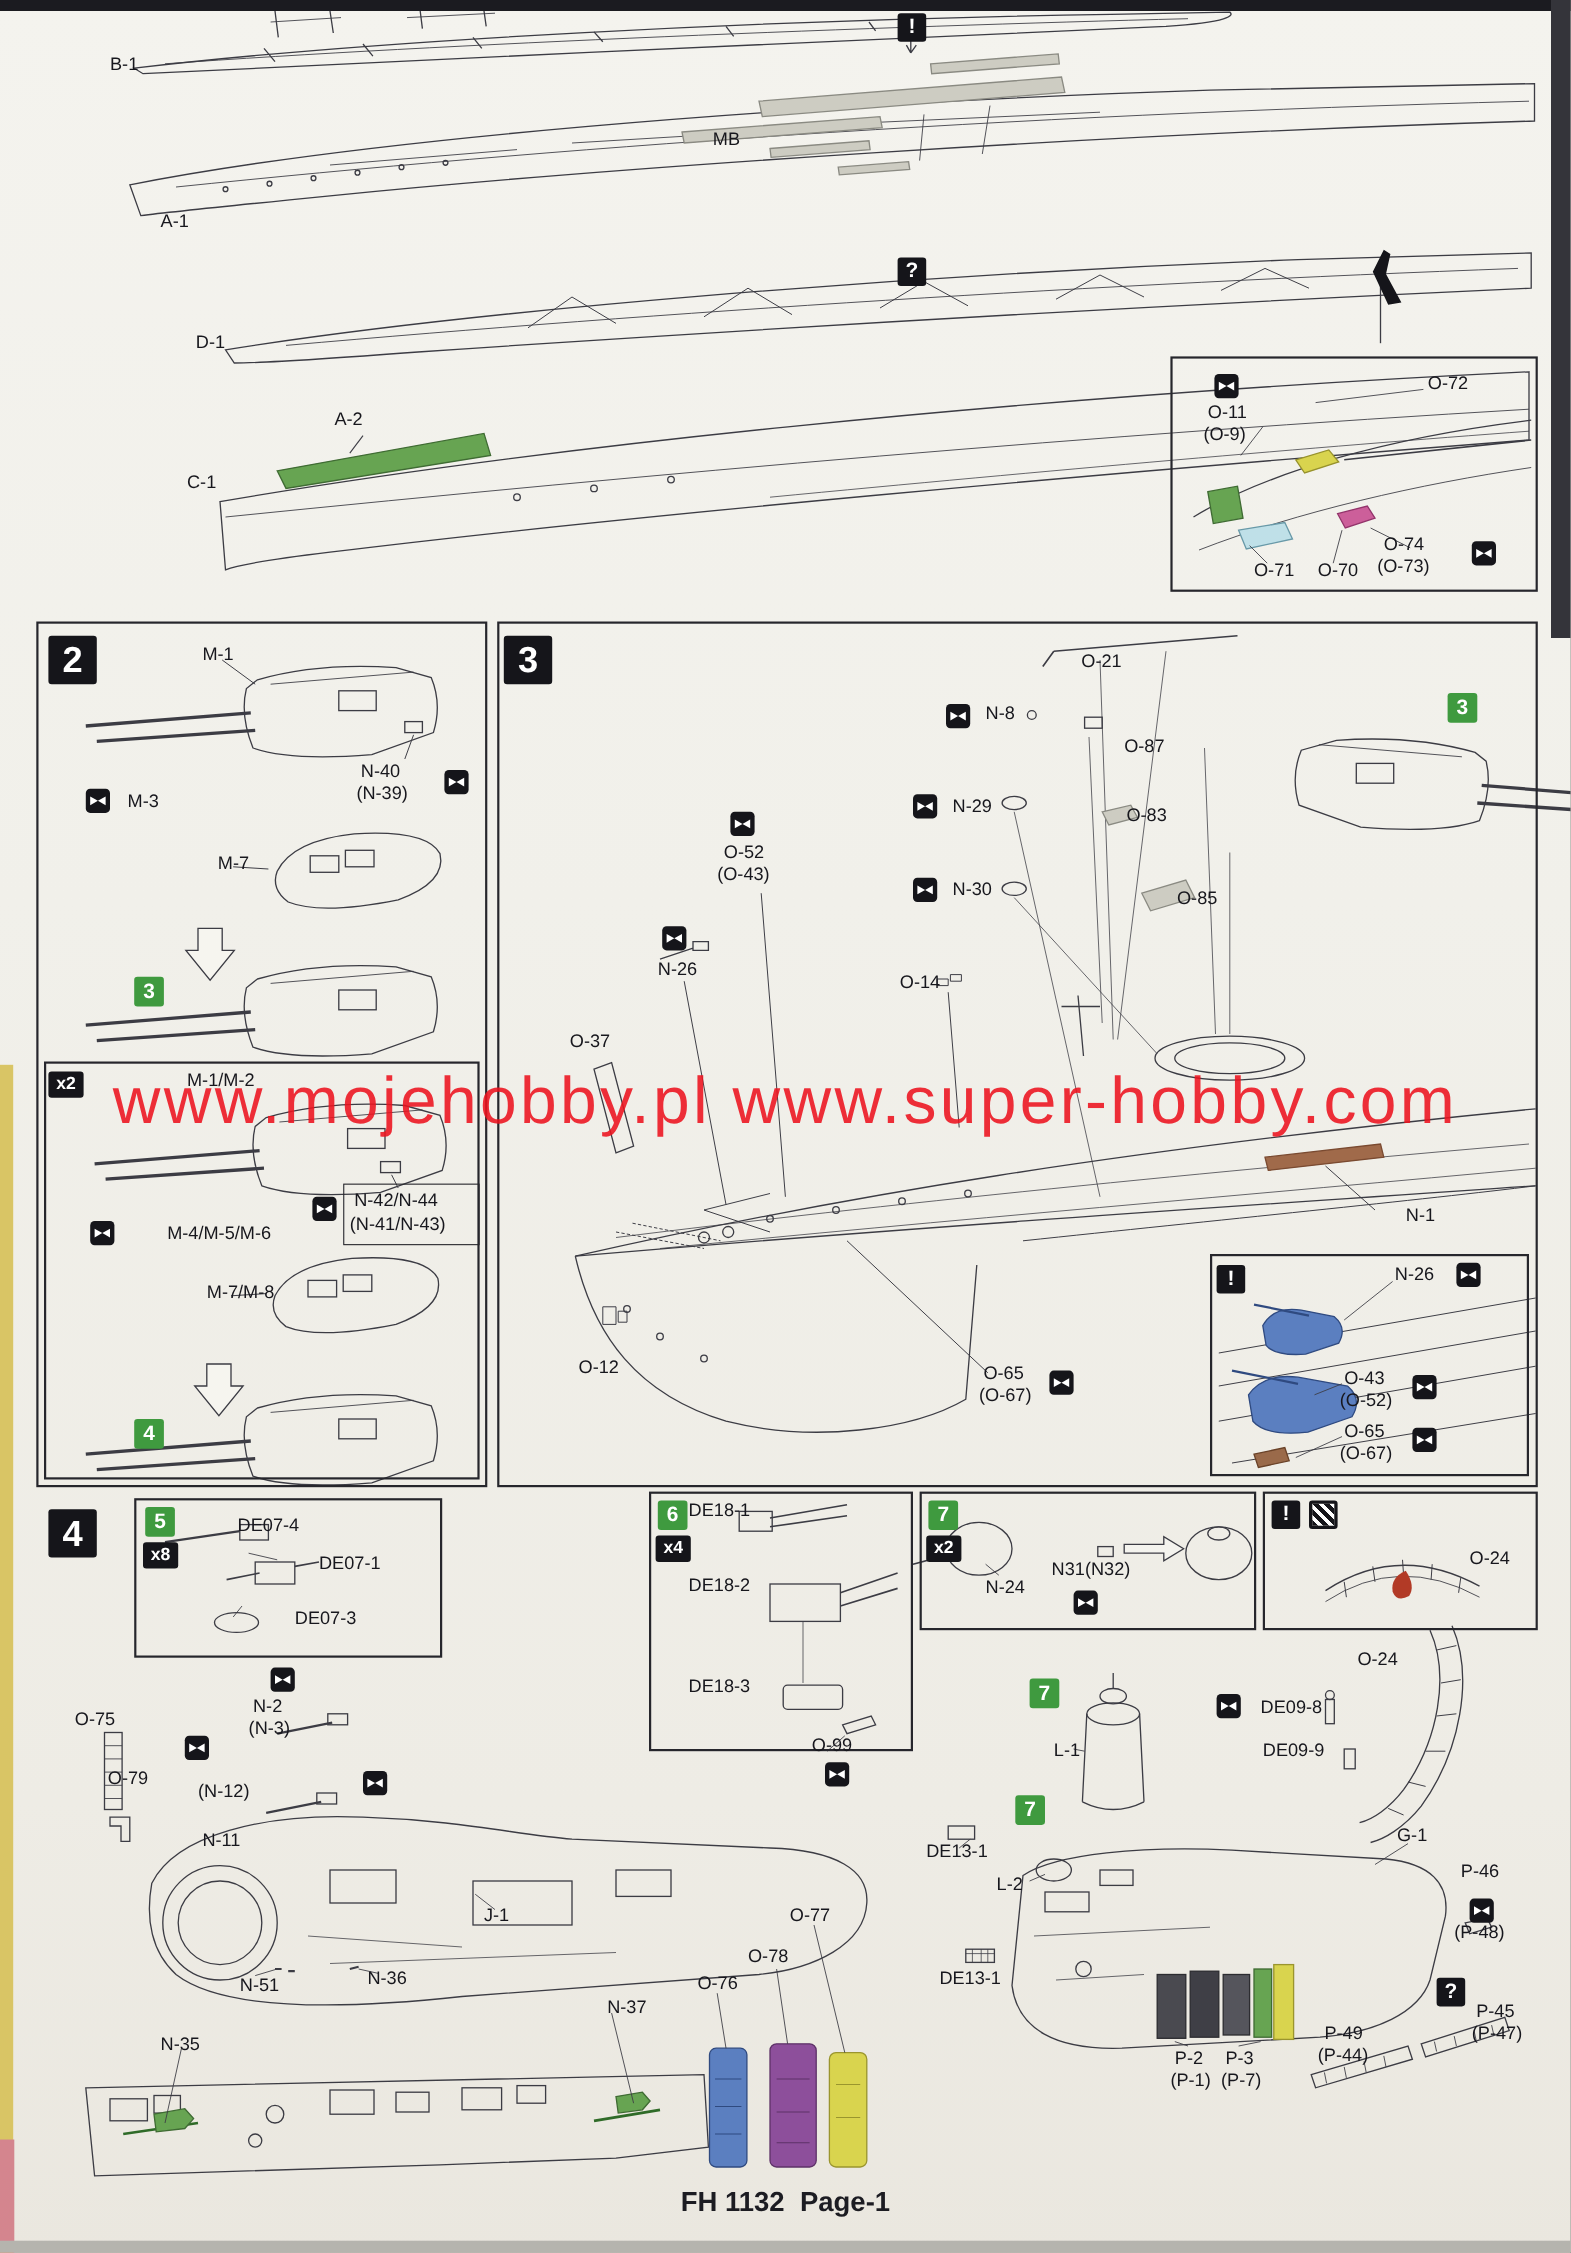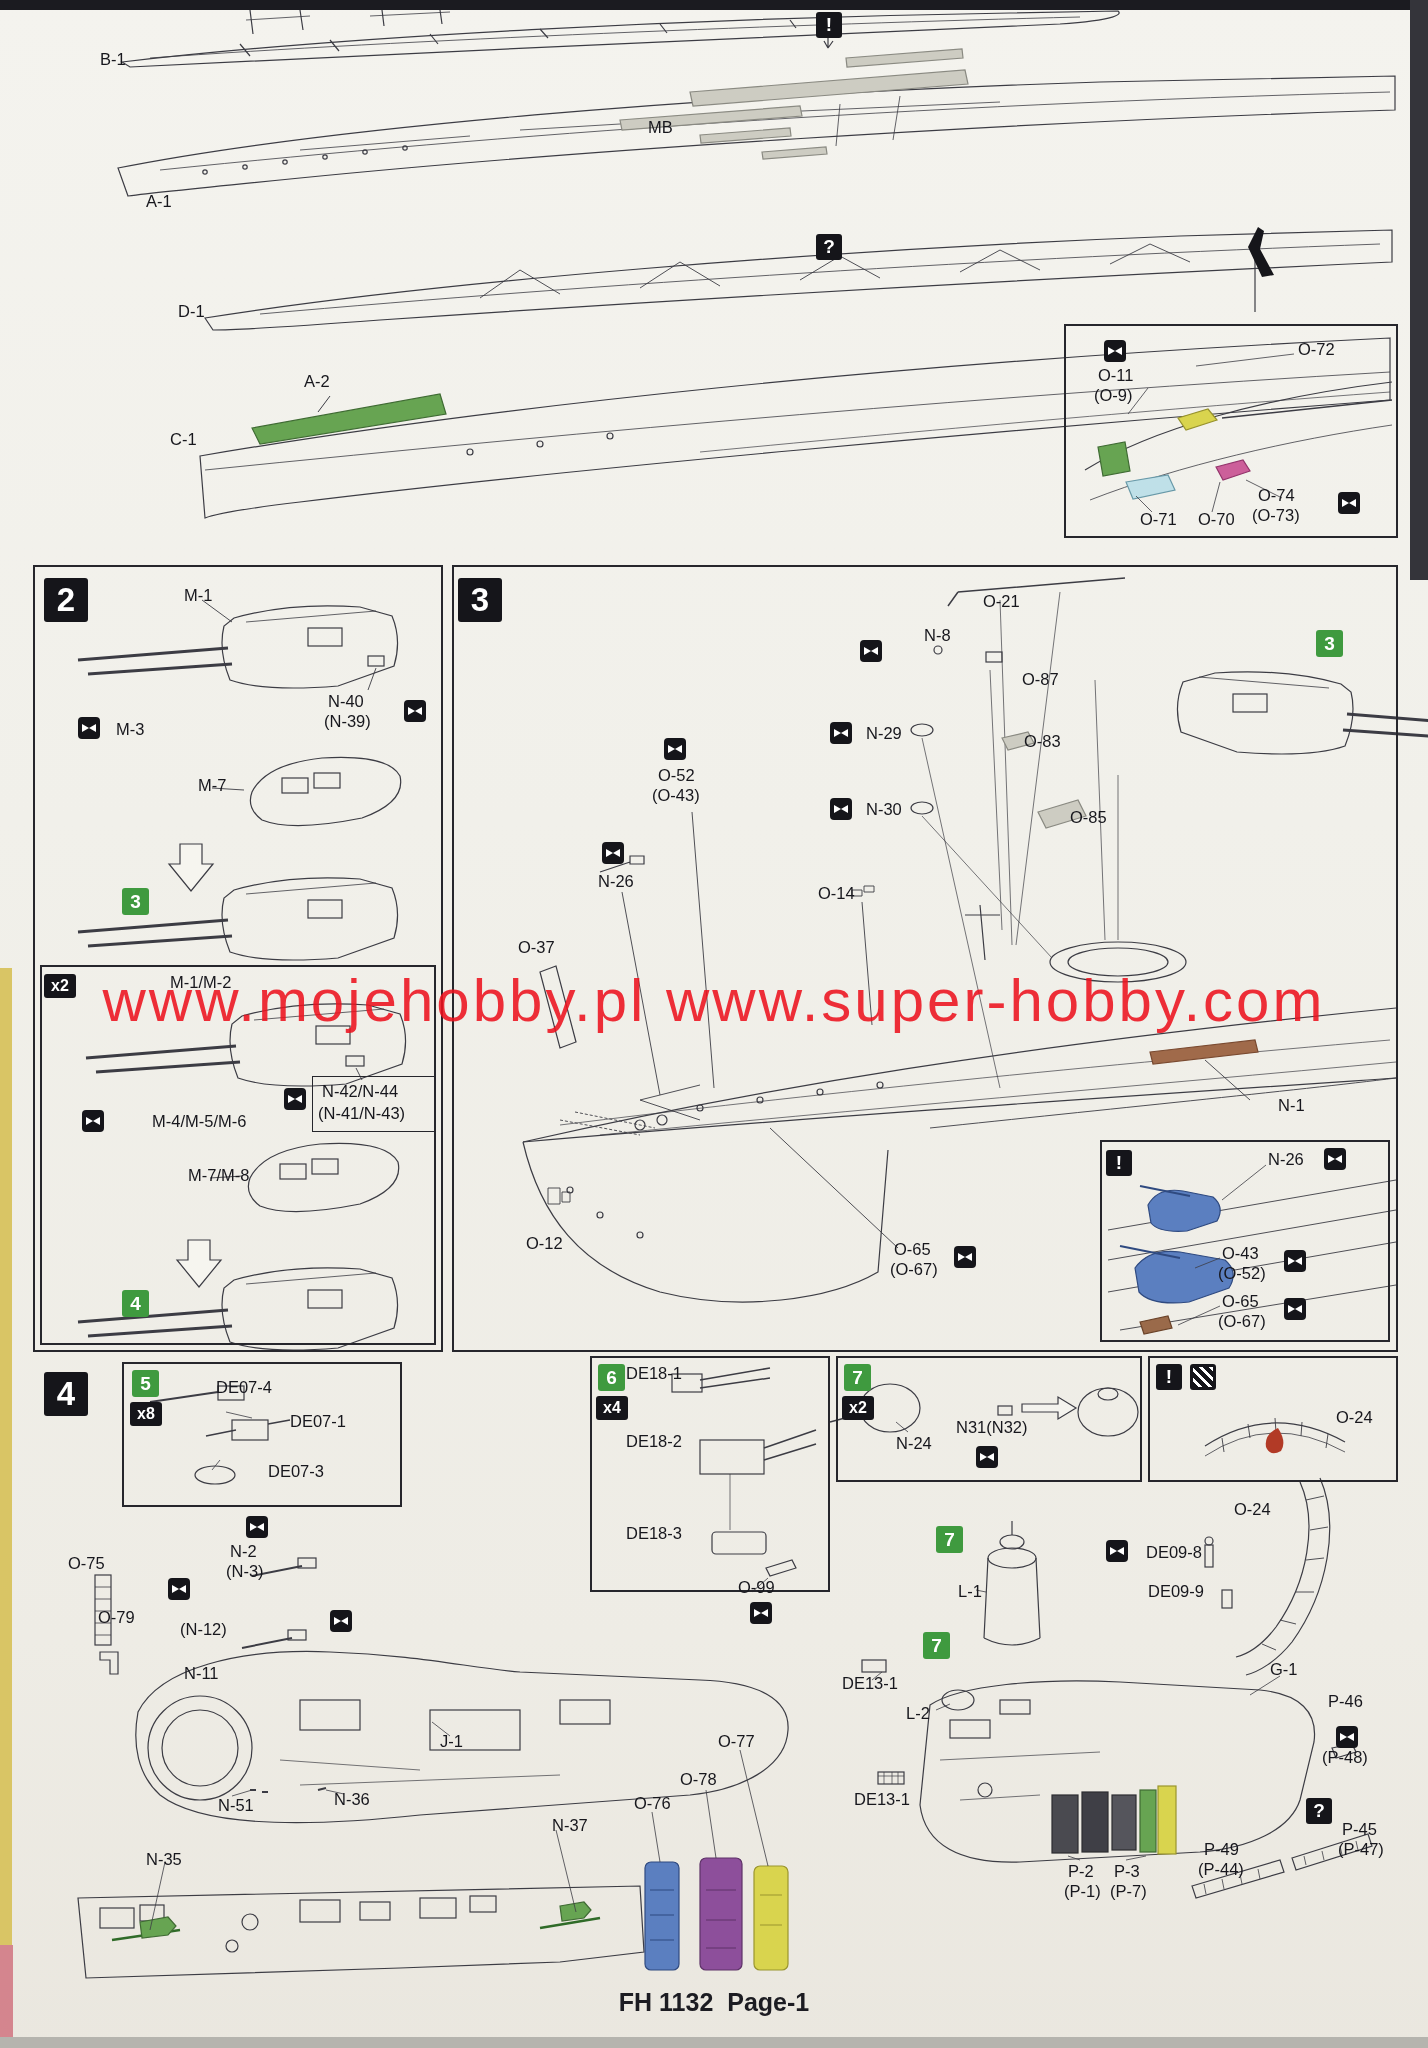--- a/index.html
+++ b/index.html
@@ -395,21 +395,21 @@
   <div class="lbl" style="left:328px;top:692px;">N-40</div>
   <div class="lbl" style="left:324px;top:712px;">(N-39)</div>
   <div class="lbl" style="left:198px;top:776px;">M-7</div>
   <div class="lbl" style="left:170px;top:973px;">M-1/M-2</div>
   <div class="lbl" style="left:128px;top:1112px;margin-left:24px;">M-4/M-5/M-6</div>
   <div class="lbl" style="left:322px;top:1082px;">N-42/N-44</div>
   <div class="lbl" style="left:318px;top:1104px;">(N-41/N-43)</div>
   <div class="lbl" style="left:188px;top:1166px;">M-7/M-8</div>
 
   <div class="lbl" style="left:983px;top:592px;">O-21</div>
-  <div class="lbl" style="left:896px;top:626px;margin-left:28px;">N-8</div>
+  <div class="lbl" style="left:896px;top:640px;">N-8</div>
   <div class="lbl" style="left:1022px;top:670px;">O-87</div>
   <div class="lbl" style="left:866px;top:724px;">N-29</div>
   <div class="lbl" style="left:1024px;top:732px;">O-83</div>
   <div class="lbl" style="left:658px;top:766px;">O-52</div>
   <div class="lbl" style="left:652px;top:786px;">(O-43)</div>
   <div class="lbl" style="left:866px;top:800px;">N-30</div>
   <div class="lbl" style="left:1070px;top:808px;">O-85</div>
   <div class="lbl" style="left:598px;top:872px;">N-26</div>
   <div class="lbl" style="left:818px;top:884px;">O-14</div>
   <div class="lbl" style="left:518px;top:938px;">O-37</div>

